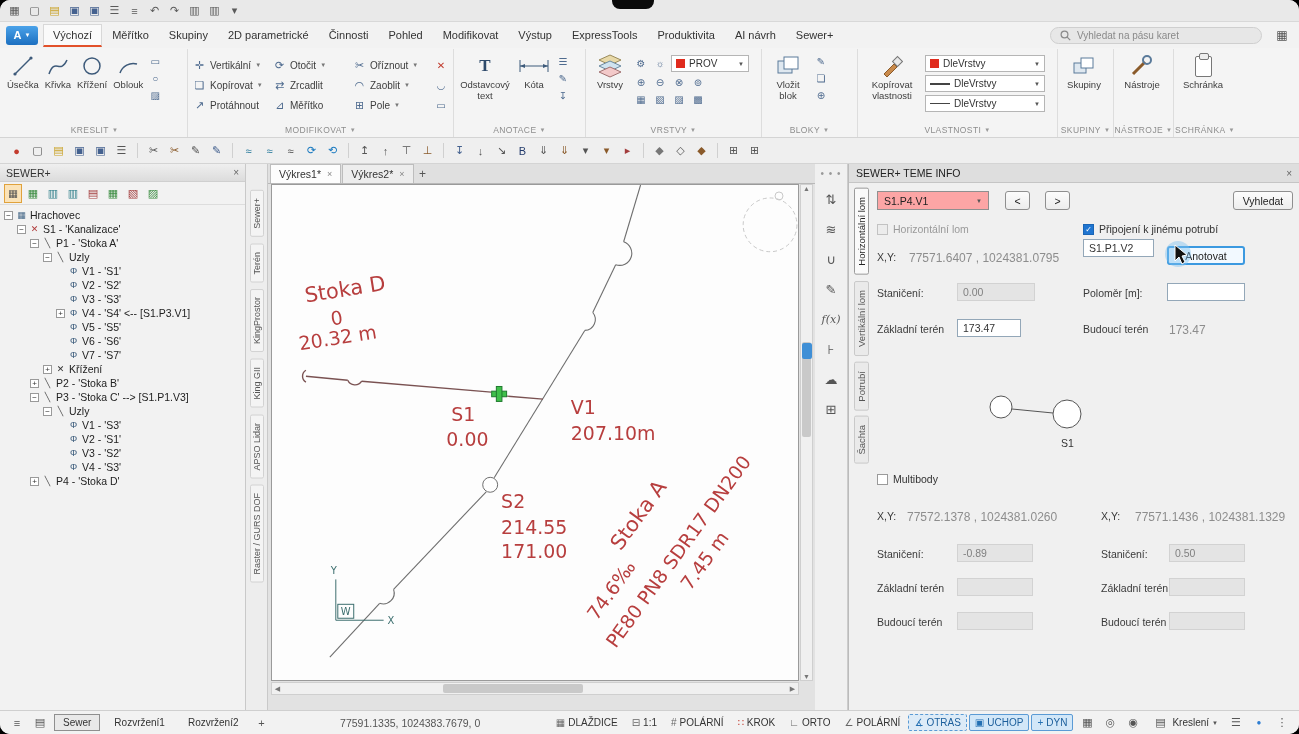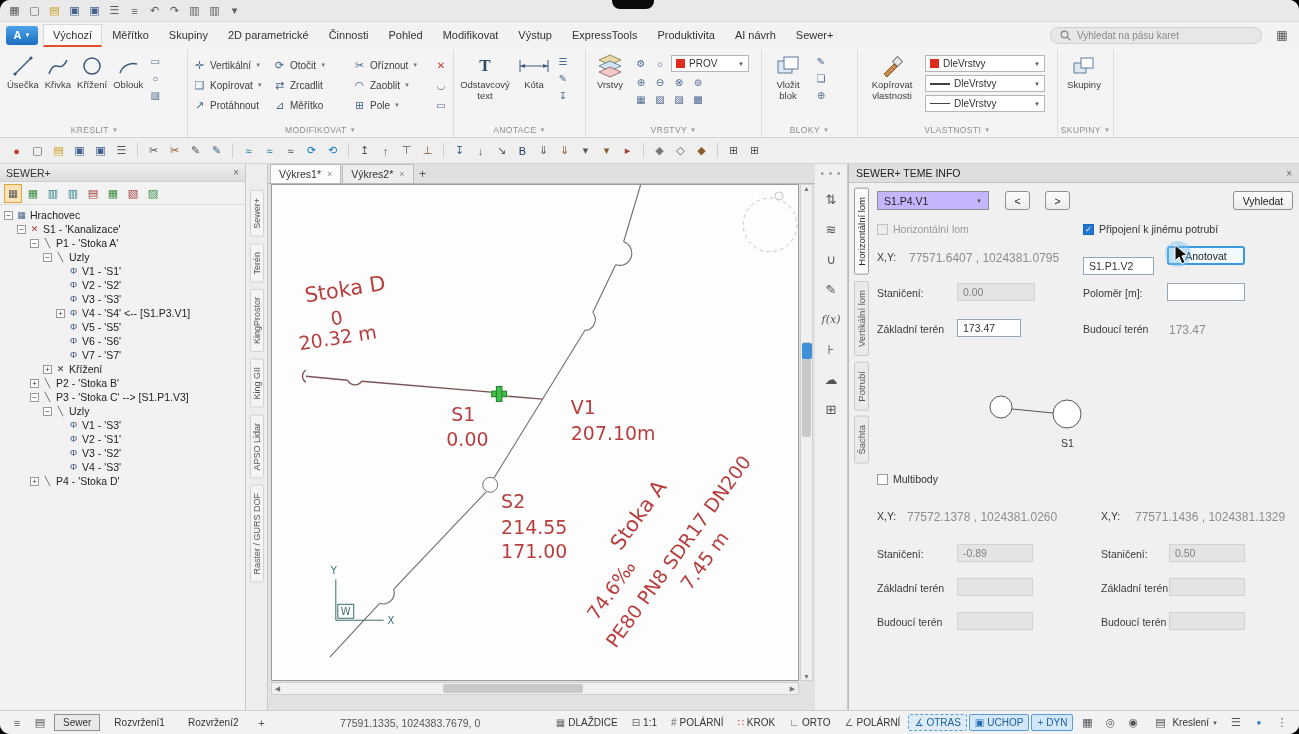--- a/index.html
+++ b/index.html
@@ -89,21 +89,21 @@
 .rpt{writing-mode:vertical-rl;transform:rotate(180deg);font-size:9.5px;color:#555;padding:8px 1px;border:1px solid #c9c9c9;background:#eaeaea;border-radius:2px;white-space:nowrap}
 .rpt.active{background:#fafafa;color:#222;border-color:#9a9a9a}
 #rpform{position:absolute;left:24px;top:19px;right:3px;bottom:0}
 .fl{position:absolute;font-size:10.5px;color:#3a3a3a;white-space:nowrap}
 .fl.dis{color:#9a9a9a}
 .fv{position:absolute;font-size:12px;color:#8d8d8d;white-space:nowrap}
 .fi{position:absolute;height:18px;background:#fff;border:1px solid #93a7b8;font-size:10.5px;color:#333;display:flex;align-items:center;padding:0 5px}
 .fg{position:absolute;height:18px;background:#e4e4e4;border:1px solid #d2d2d2;font-size:10.5px;color:#808080;display:flex;align-items:center;padding:0 5px}
 .btn{position:absolute;height:19px;background:linear-gradient(#fcfcfc,#ededed);border:1px solid #8f8f8f;border-radius:3px;font-size:10.5px;color:#222;display:flex;align-items:center;justify-content:center}
 .btn.focus{border:2px solid #3b99e0;background:#f2f9ff}
-.sel{position:absolute;height:19px;background:#c4b5fd;border:1px solid #8f8f8f;font-size:10.5px;display:flex;align-items:center;padding:0 6px;color:#222}
+.sel{position:absolute;height:19px;background:#fca5a5;border:1px solid #8f8f8f;font-size:10.5px;display:flex;align-items:center;padding:0 6px;color:#222}
 .sel .ccar{margin-left:auto}
 .cbrow{position:absolute;display:flex;align-items:center;gap:5px;font-size:10.5px;color:#333}
 .cb{width:11px;height:11px;border:1px solid #9a9a9a;background:#fff;flex:none;display:flex;align-items:center;justify-content:center;font-size:8px;color:#fff}
 .cb.on{background:#1f75d1;border-color:#1a65b5}
 .cb.dis{background:#ececec;border-color:#c2c2c2}
 #cursorfx{position:absolute;left:288px;top:54px;width:34px;height:34px}
 
 #statusbar{position:absolute;left:0;top:710px;width:100%;height:24px;background:#f2f2f2;border-top:1px solid #cfcfcf;display:flex;align-items:center;padding:0 8px;gap:5px;font-size:10px;color:#333}
 .sbic{width:18px;height:18px;display:flex;align-items:center;justify-content:center;font-size:11px;color:#555;flex:none}
 .sbtab{padding:2px 8px;border:1px solid transparent;white-space:nowrap}
@@ -415,21 +415,52 @@
             </span>
           <span>Skupiny</span>
         </div>
       </div>
       <div class="rlabel">
           <span>SKUPINY</span>
           <span class="rcar">▼</span>
         </div>
     </div>
 
-
+    <div class="rpanel" style="width:60px">
+      <div class="rbody">
+        <div class="bigbtn" style="width:50px">
+          <span class="bicon">
+              <svg width="24" height="22">
+                <line x1="3" y1="19" x2="15" y2="7" stroke="#8a5a2a" stroke-width="3"></line>
+                <circle cx="17" cy="5" r="4" fill="none" stroke="#5a7a9a" stroke-width="2"></circle>
+              </svg>
+            </span>
+          <span>Nástroje</span>
+        </div>
+      </div>
+      <div class="rlabel">
+          <span>NÁSTROJE</span>
+          <span class="rcar">▼</span>
+        </div>
+    </div>
+
+    <div class="rpanel" style="width:62px;border-right:none">
+      <div class="rbody">
+        <div class="bigbtn" style="width:52px">
+          <span class="bicon">
+              <span class="clip"></span>
+            </span>
+          <span>Schránka</span>
+        </div>
+      </div>
+      <div class="rlabel">
+          <span>SCHRÁNKA</span>
+          <span class="rcar">▼</span>
+        </div>
+    </div>
   </div>
 
   <div id="toolbar2">
       <div class="t2" style="color: rgb(195, 59, 46);">●</div>
       <div class="t2">▢</div>
       <div class="t2" style="color: rgb(201, 162, 39);">▤</div>
       <div class="t2" style="color: rgb(68, 97, 143);">▣</div>
       <div class="t2" style="color: rgb(68, 97, 143);">▣</div>
       <div class="t2">☰</div>
       <div class="t2sep"></div>
@@ -711,21 +742,21 @@
           <span class="cb dis"></span>
           <span class="fl dis" style="position:static">Horizontální lom</span>
         </div>
       <div class="cbrow" style="left:210px;top:40px">
           <span class="cb on">✓</span>
           <span style="position:static">Připojení k jinému potrubí</span>
         </div>
 
       <span class="fl" style="left:4px;top:68px">X,Y:</span>
       <span class="fv" style="left:36px;top:68px">77571.6407 , 1024381.0795</span>
-      <div class="fi" style="left:210px;top:74px;width:71px">S1.P1.V2</div>
+      <div class="fi" style="left:210px;top:56px;width:71px">S1.P1.V2</div>
       <div class="btn focus" style="left:294px;top:63px;width:78px">Anotovat</div>
       <svg id="cursorfx">
           <circle cx="17" cy="17" r="13" fill="#7fc1f0" opacity="0.45"></circle>
           <polygon points="14,8 14,24 18,20 21,27 24,25 21,19 26,18" fill="#111" stroke="#fff" stroke-width="1"></polygon>
         </svg>
 
       <span class="fl" style="left:4px;top:104px">Staničení:</span>
       <div class="fg" style="left:84px;top:100px;width:78px">0.00</div>
       <span class="fl" style="left:210px;top:104px">Poloměr [m]:</span>
       <div class="fi" style="left:294px;top:100px;width:78px"></div>

